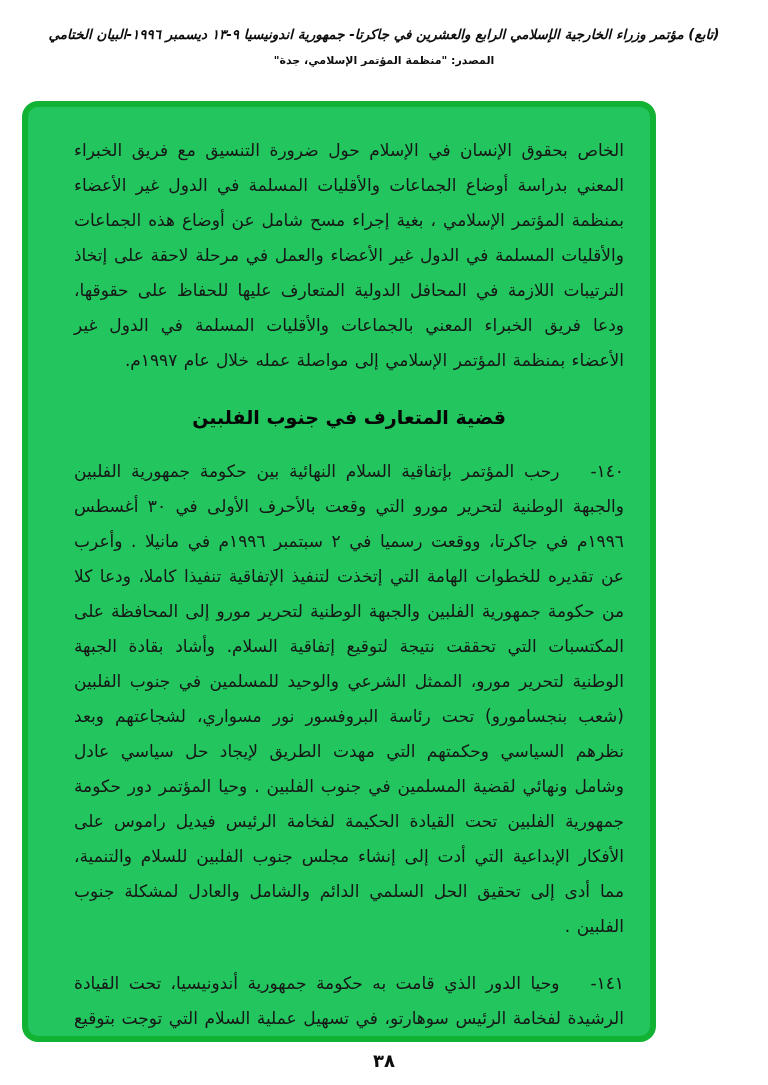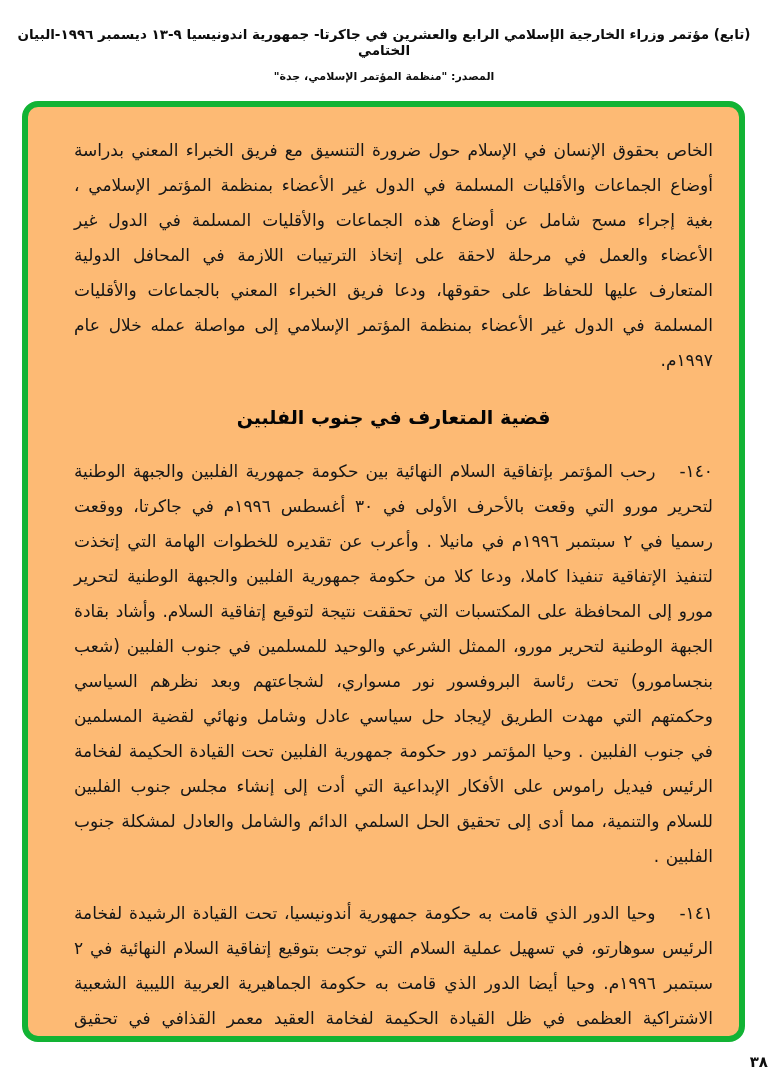--- a/index.html
+++ b/index.html
@@ -25,71 +25,73 @@
     left: 0;
     width: 100%;
     text-align: center;
     direction: rtl;
   }
   .header-line1 {
     font-size: 13.5px;
     font-weight: bold;
     letter-spacing: 0.1px;
     color: #0d0d0d;
+    font-style: italic;
   }
   .header-line2 {
     margin-top: 12px;
     font-size: 11px;
     font-weight: bold;
     color: #0d0d0d;
   }
   
   .content-box {
     position: absolute;
     left: 22px;
     top: 101px;
-    width: 723px;
+    width: 634px;
     height: 941px;
     border: 6px solid var(--border-green, #12b334);
     border-radius: 16px;
-    background: #fdba74;
+    background: #22c55e;
     padding: 26px 26px 0 46px;
     overflow: hidden;
     direction: rtl;
   }
   .para {
     direction: rtl;
     text-align: justify;
     text-justify: inter-word;
     font-size: 17px;
     line-height: 35px;
     color: #161616;
     word-spacing: 1px;
   }
   .para + .para { margin-top: 22px; }
   .para-num {
-    margin-left: 24px; 
+    margin-left: 31px; 
     white-space: nowrap;
   }
   .section-heading {
     direction: rtl;
     text-align: center;
     font-size: 19px;
     font-weight: bold;
     color: #050505;
     margin: 28px 0 26px 0;
     letter-spacing: 0.2px;
   }
   
   .page-number {
     position: absolute;
     bottom: 14px;
     left: 0;
     width: 100%;
-    font-size: 15px;
+    text-align: center;
+    font-size: 18px;
     font-weight: bold;
     color: #0d0d0d;
     letter-spacing: 2px;
   }
 </style>
 </head>
 <body>
 
 <div class="page">
 

